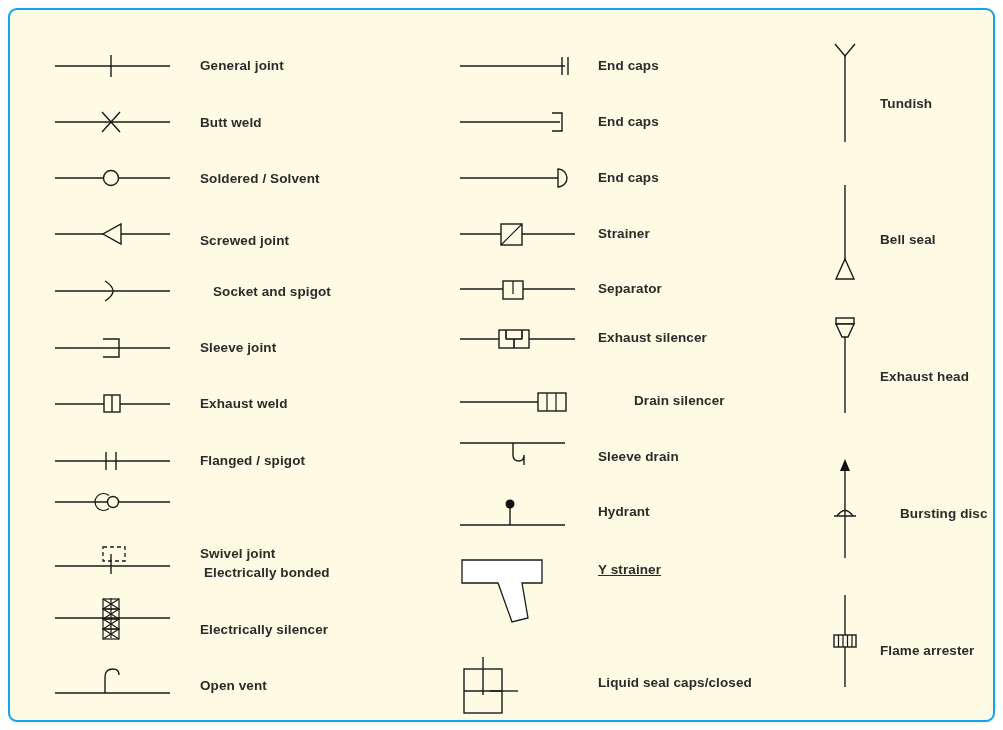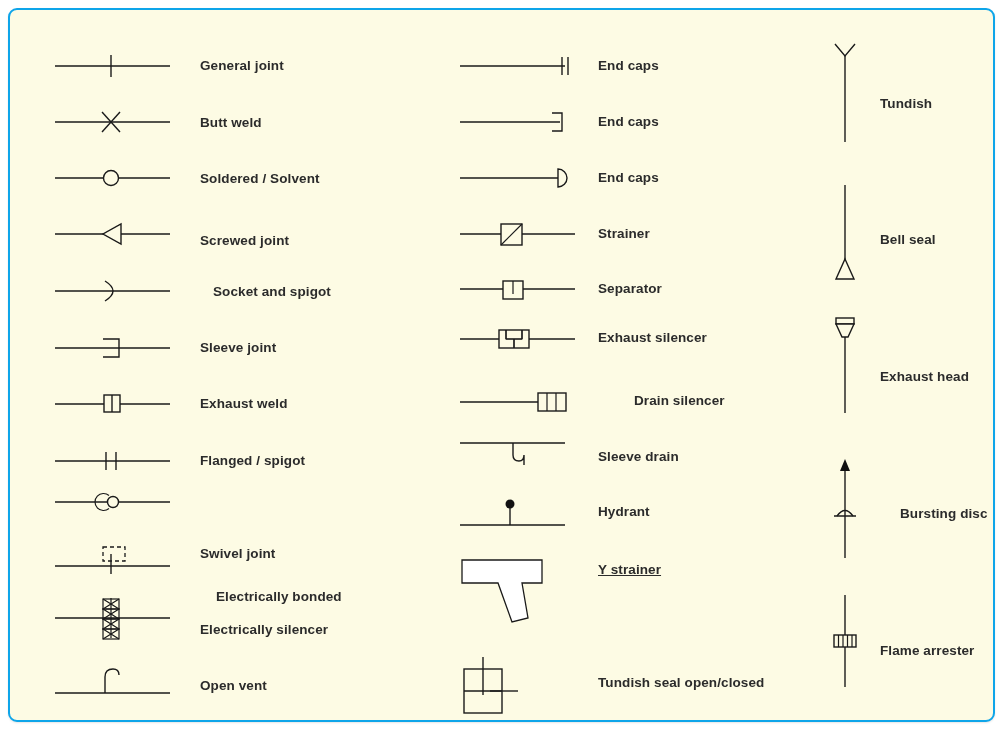--- a/index.html
+++ b/index.html
@@ -127,21 +127,21 @@
   </div>
   <div class="label" style="left:190px; top:500px;margin-top:37px;">Swivel joint</div>
 
   <div class="symbol-box" style="left:45px; top:528px;">
     <svg width="115" height="40" viewBox="0 0 115 40">
       <line class="ln" x1="0" y1="28" x2="115" y2="28"></line>
       <rect class="dash" x="48" y="9" width="22" height="14"></rect>
       <line class="ln" x1="56" y1="16" x2="56" y2="36"></line>
     </svg>
   </div>
-  <div class="label" style="left:206px; top:556px;margin-top:24px;">Electrically bonded</div>
+  <div class="label" style="left:194px; top:556px;">Electrically bonded</div>
 
   <div class="symbol-box" style="left:45px; top:585px;">
     <svg width="115" height="46" viewBox="0 0 115 46">
       <line class="ln" x1="0" y1="23" x2="115" y2="23"></line>
       <line class="ln-thin" x1="56" y1="3" x2="56" y2="43"></line>
       <path class="ln-thin" d="M48,4 L64,14 L48,24 L64,34 L48,44"></path>
       <path class="ln-thin" d="M64,4 L48,14 L64,24 L48,34 L64,44"></path>
       <rect class="ln-thin" x="48" y="4" width="16" height="10" fill="none"></rect>
       <rect class="ln-thin" x="48" y="14" width="16" height="10" fill="none"></rect>
       <rect class="ln-thin" x="48" y="24" width="16" height="10" fill="none"></rect>
@@ -249,21 +249,21 @@
   <div class="label" style="left:588px; top:553px;text-decoration:underline;">Y strainer</div>
 
   <div class="symbol-box" style="left:450px; top:645px;">
     <svg width="120" height="62" viewBox="0 0 120 62">
       <rect class="fillw" x="4" y="14" width="38" height="44"></rect>
       <line class="ln" x1="4" y1="36" x2="42" y2="36"></line>
       <line class="ln" x1="23" y1="2" x2="23" y2="40"></line>
       <line class="ln" x1="30" y1="36" x2="58" y2="36"></line>
     </svg>
   </div>
-  <div class="label" style="left:588px; top:666px;">Tundish seal open/closed</div>
+  <div class="label" style="left:588px; top:666px;">Liquid seal caps/closed</div>
 
   <div class="symbol-box" style="left:810px; top:32px;">
     <svg width="50" height="105" viewBox="0 0 50 105">
       <line class="ln" x1="25" y1="14" x2="25" y2="100"></line>
       <path class="ln" d="M15,2 L25,14 L35,2"></path>
     </svg>
   </div>
   <div class="label" style="left:870px; top:87px;">Tundish</div>
 
   <div class="symbol-box" style="left:810px; top:175px;">

